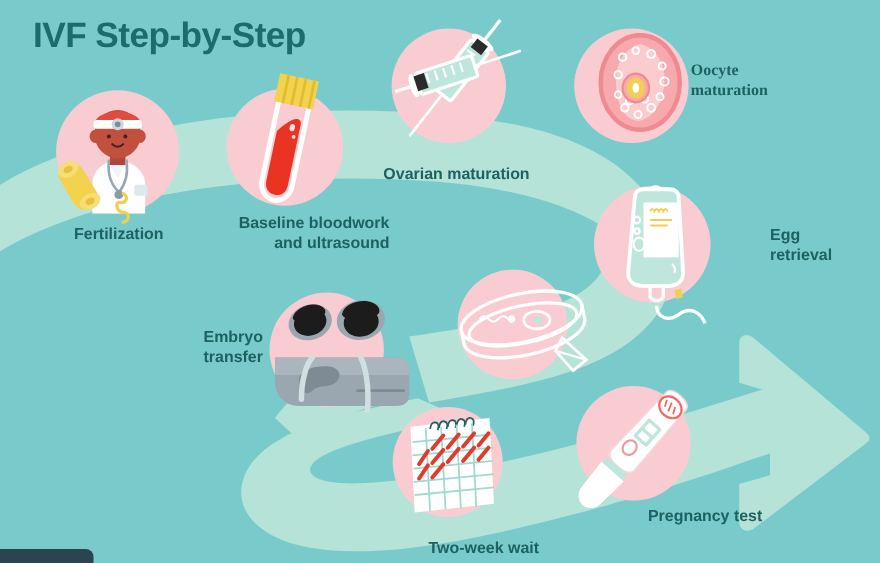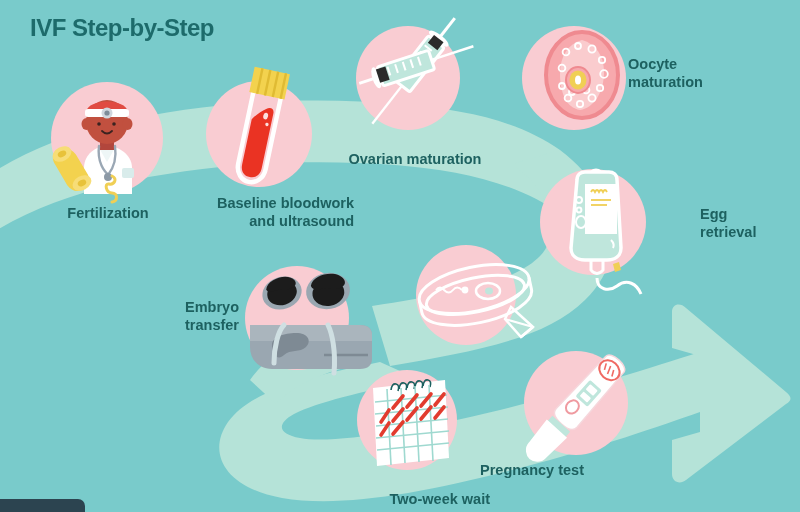--- a/index.html
+++ b/index.html
@@ -17,21 +17,21 @@
   }
   #bg-svg {
     position: absolute;
     left: 0; top: 0;
     width: 800px; height: 512px;
   }
   .title {
     position: absolute;
     left: 30px;
     top: 14px;
-    font-size: 24px;
+    font-size: 32px;
     font-weight: bold;
     color: #1d6b6b;
     letter-spacing: -0.5px;
     white-space: nowrap;
   }
   .step-label {
     position: absolute;
     color: #1d6160;
     font-size: 14.5px;
     font-weight: bold;
@@ -253,21 +253,21 @@
           <circle cx="54" cy="74" r="3"></circle>
         <circle cx="68" cy="72" r="3.4"></circle>
           <circle cx="52" cy="62" r="2.6"></circle>
       </g>
 
       <ellipse cx="60" cy="62" rx="12" ry="13" fill="#f7a9ad" stroke="#ef8a90" stroke-width="2"></ellipse>
       <ellipse cx="60" cy="62" rx="8.5" ry="9.5" fill="#f0cf55"></ellipse>
       <ellipse cx="60" cy="62" rx="3" ry="4.5" fill="#ffffff"></ellipse>
     </svg>
   </div>
-  <div class="step-label" style="left:628px; top:55px; width:120px; text-align:left;">Oocyte
+  <div class="step-label" style="left:628px; top:55px; width:120px; text-align:left;font-family:Liberation Serif, serif;">Oocyte
 maturation</div>
 
   <div class="node" style="left:533px; top:160px;">
     <svg width="130" height="140" viewBox="0 0 130 140">
       <circle cx="60" cy="62" r="53" fill="#f9ccd2"></circle>
 
       <path d="M57 16 a6 6 0 1 1 12 0" fill="none" stroke="#ffffff" stroke-width="3"></path>
 
       <path d="M44 20 C44 14 48 12 52 12 L76 12 C80 12 84 14 84 20 L88 88 C88 96 82 100 74 100 L52 100 C44 100 38 96 38 88 Z" fill="#bfe6dc" stroke="#ffffff" stroke-width="3.5"></path>
 
@@ -402,17 +402,17 @@
           <line x1="55" y1="11" x2="58" y2="17"></line>
           <line x1="60" y1="10" x2="63" y2="18"></line>
           <line x1="65" y1="11" x2="68" y2="17"></line>
         </g>
 
         <rect x="50" y="86" width="24" height="8" fill="#bfe6dc"></rect>
         <path d="M50 94 L74 94 L72 122 C72 128 66 132 62 132 C58 132 52 128 52 122 Z" fill="#ffffff" stroke="#ffffff" stroke-width="3"></path>
       </g>
     </svg>
   </div>
-  <div class="step-label" style="left:480px; top:461px; width:165px; text-align:left;">Pregnancy test</div>
+  <div class="step-label" style="left:528px; top:461px; width:165px; text-align:right;">Pregnancy test</div>
 
   <div class="bottom-bar"></div>
 
 </div>
 
 </body></html>

